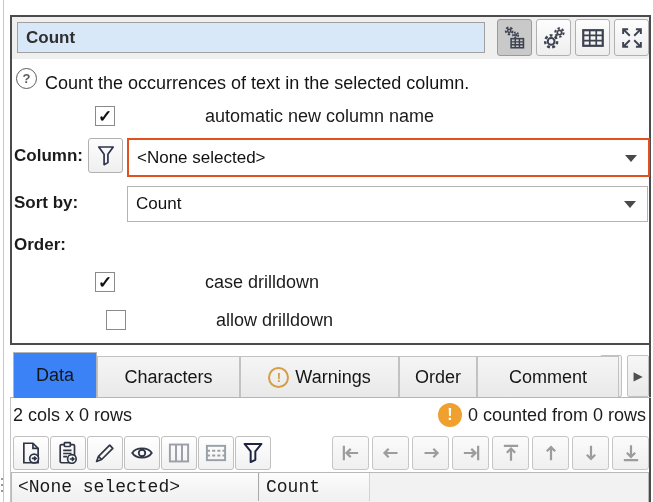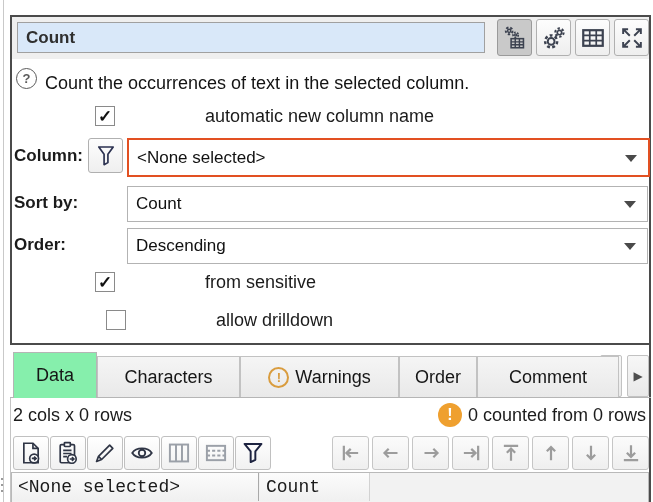--- a/index.html
+++ b/index.html
@@ -25,21 +25,21 @@
   .cb-label{position:absolute;left:110px;top:0;line-height:20px;font-size:18px;}
 
   .row-label{position:absolute;left:2px;top:0;font-size:17px;font-weight:bold;}
   .dropdown{position:absolute;background:#fff;border:1px solid #b3b3b3;}
   .dropdown .val{position:absolute;left:8px;top:0;bottom:0;display:flex;align-items:center;font-size:17px;color:#111;}
   .dd-arrow{position:absolute;right:11px;top:50%;margin-top:-3px;width:0;height:0;border-left:6px solid transparent;border-right:6px solid transparent;border-top:7px solid #4a4a4a;}
   .filter-btn{position:absolute;left:76px;top:0;width:35px;height:35px;border:1px solid #b0b0b0;border-radius:3px;background:linear-gradient(#fdfdfd,#efefef);display:flex;align-items:center;justify-content:center;box-sizing:border-box;}
 
   
   .tab{display:flex;align-items:center;justify-content:center;font-size:18px;color:#161616;box-sizing:border-box;}
-  .tab.active{background:#86efac;border:1px solid #b5b5b5;border-bottom:none;z-index:3;}
+  .tab.active{background:#3b82f6;border:1px solid #b5b5b5;border-bottom:none;z-index:3;}
   .tab.inactive{background:linear-gradient(#f5f5f5,#e9e9e9);border:1px solid #c2c2c2;border-bottom:none;z-index:1;}
   .warn-ring{width:21px;height:21px;border:2px solid #d99c3e;border-radius:50%;color:#d99c3e;font-weight:700;font-size:13px;display:flex;align-items:center;justify-content:center;box-sizing:border-box;margin-right:6px;}
   .tabline{left:10px;top:397px;width:641px;height:1px;background:#b5b5b5;z-index:2;}
   .scroll-btn{top:355px;height:42px;border:1px solid #c2c2c2;border-radius:2px;background:linear-gradient(#f7f7f7,#e9e9e9);display:flex;align-items:center;justify-content:center;font-size:12px;}
 
   .low-left-border{left:10px;top:398px;width:1px;height:104px;background:#c4c4c4;}
   .low-right-border{left:649px;top:345px;width:2px;height:157px;background:#4b4b4b;}
 
   
   .status-left{left:13px;top:405px;font-size:18px;}
@@ -142,29 +142,25 @@
   <div class="abs" style="left:0;top:169px;width:637px;height:34px">
     <span class="row-label" style="line-height:34px">Sort by:</span>
     <div class="dropdown" style="left:115px;top:0;width:519px;height:34px">
       <span class="val">Count</span>
       <span class="dd-arrow"></span>
     </div>
   </div>
 
   <div class="abs" style="left:0;top:211px;width:637px;height:34px">
     <span class="row-label" style="line-height:34px">Order:</span>
-    <div class="dropdown" style="left:115px;top:0;width:519px;height:34px">
-      <span class="val">Descending</span>
-      <span class="dd-arrow"></span>
-    </div>
   </div>
 
   <div class="abs" style="left:83px;top:255px;width:540px;height:20px">
     <span class="cb-box">✓</span>
-    <span class="cb-label">from sensitive</span>
+    <span class="cb-label">case drilldown</span>
   </div>
 
   <div class="abs" style="left:94px;top:293px;width:540px;height:20px">
     <span class="cb-box"></span>
     <span class="cb-label">allow drilldown</span>
   </div>
 
 </div>
 
 <div class="abs tabline"></div>

